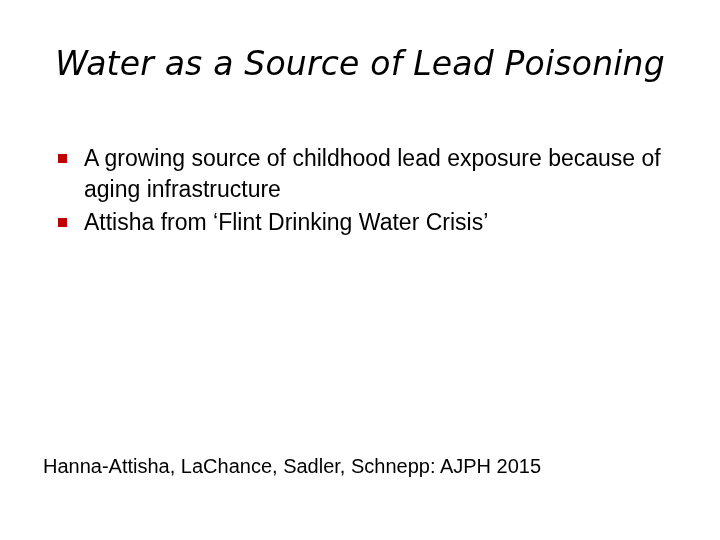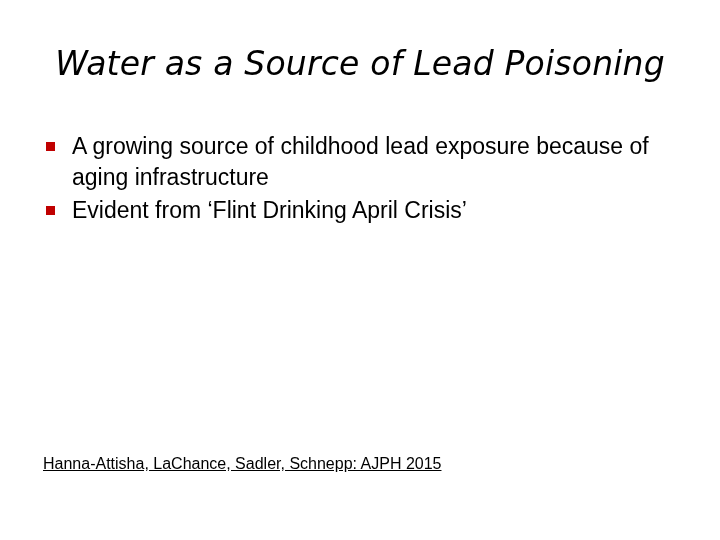--- a/index.html
+++ b/index.html
@@ -3,34 +3,34 @@
   <meta charset="utf-8">
   <style>
     html, body { margin: 0; padding: 0; background: #ffffff; }
     body { width: 720px; height: 540px; position: relative; overflow: hidden; font-family: "Liberation Sans", "DejaVu Sans", sans-serif; color: #000; }
     .title {
       position: absolute; left: 0; top: 44px; width: 720px; text-align: center;
       font-style: italic; font-size: 33px; letter-spacing: 0.2px;
       font-family: "DejaVu Sans", "Liberation Sans", sans-serif;
       font-weight: normal;
     }
-    .bullets { position: absolute; left: 46px; top: 131px; width: 640px; margin: 0; padding: 0; list-style: none; }
+    .bullets { position: absolute; left: 46px; top: 131px; width: 640px; margin: 12px; padding: 0; list-style: none; }
     .bullet { position: relative; padding-left: 26px; font-size: 23px; line-height: 31px; margin-bottom: 2px; }
     .marker { position: absolute; left: 0; top: 11px; width: 9px; height: 9px; background: #c00000; }
-    .citation { position: absolute; left: 43px; top: 455px; font-size: 16px; text-decoration: underline; }
+    .citation { position: absolute; left: 43px; top: 455px; font-size: 20px; }
   </style>
 </head>
 <body>
 
 <div class="title">Water as a Source of Lead Poisoning</div>
 
 <ul class="bullets">
   <li class="bullet">
     <span class="marker"></span>
     <span>A growing source of childhood lead exposure because of aging infrastructure</span>
   </li>
   <li class="bullet">
     <span class="marker"></span>
-    <span>Evident from ‘Flint Drinking April Crisis’</span>
+    <span>Attisha from ‘Flint Drinking Water Crisis’</span>
   </li>
 </ul>
 
 <div class="citation">Hanna-Attisha, LaChance, Sadler, Schnepp: AJPH 2015</div>
 
 </body></html>

